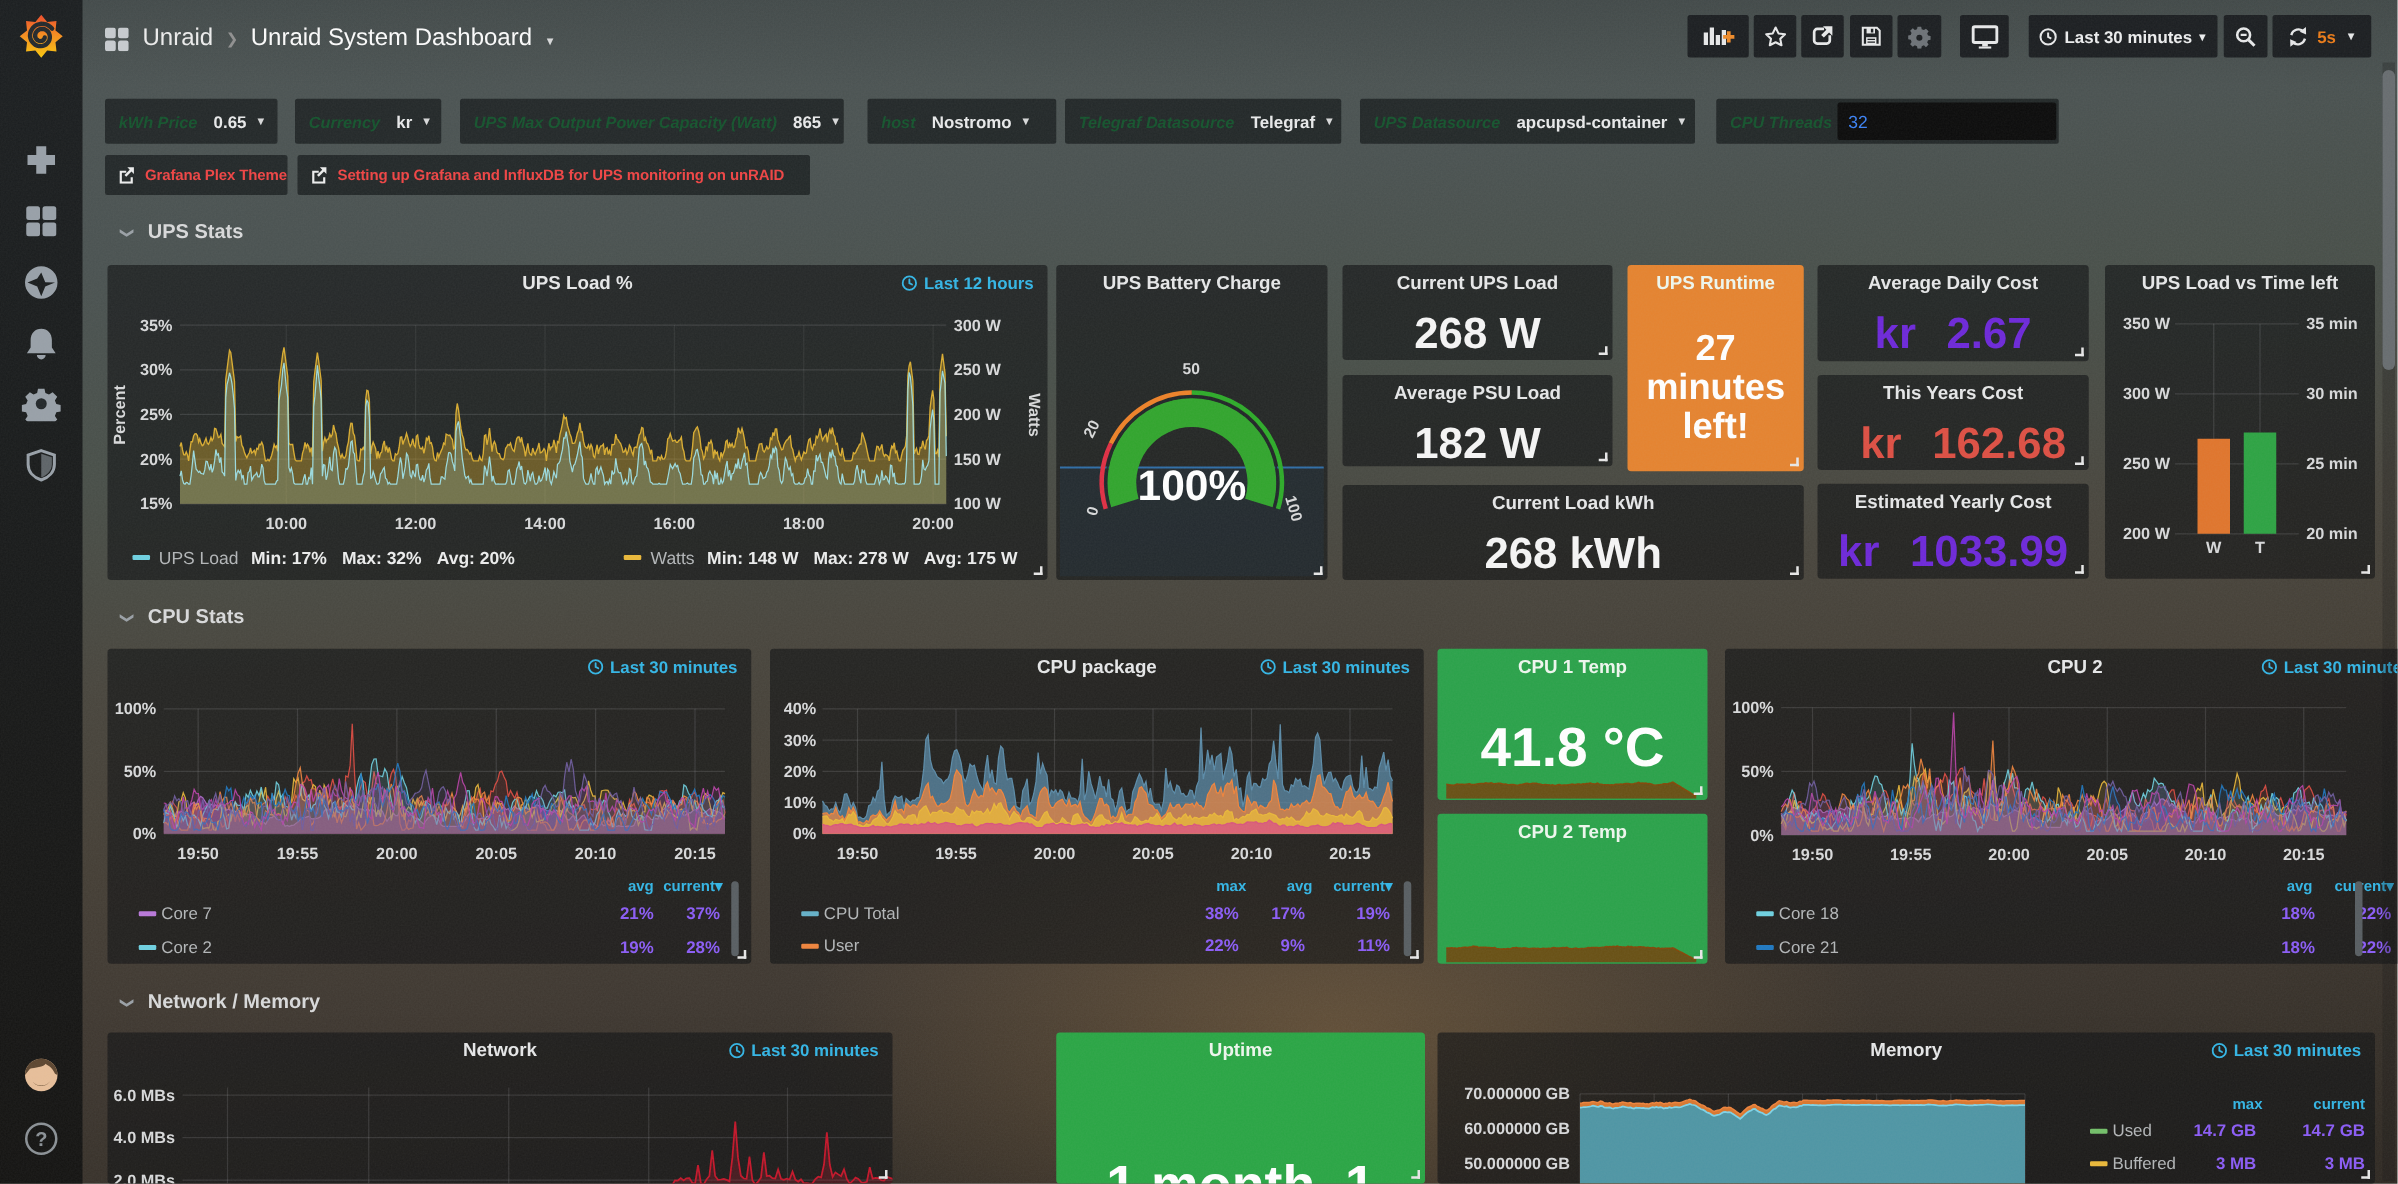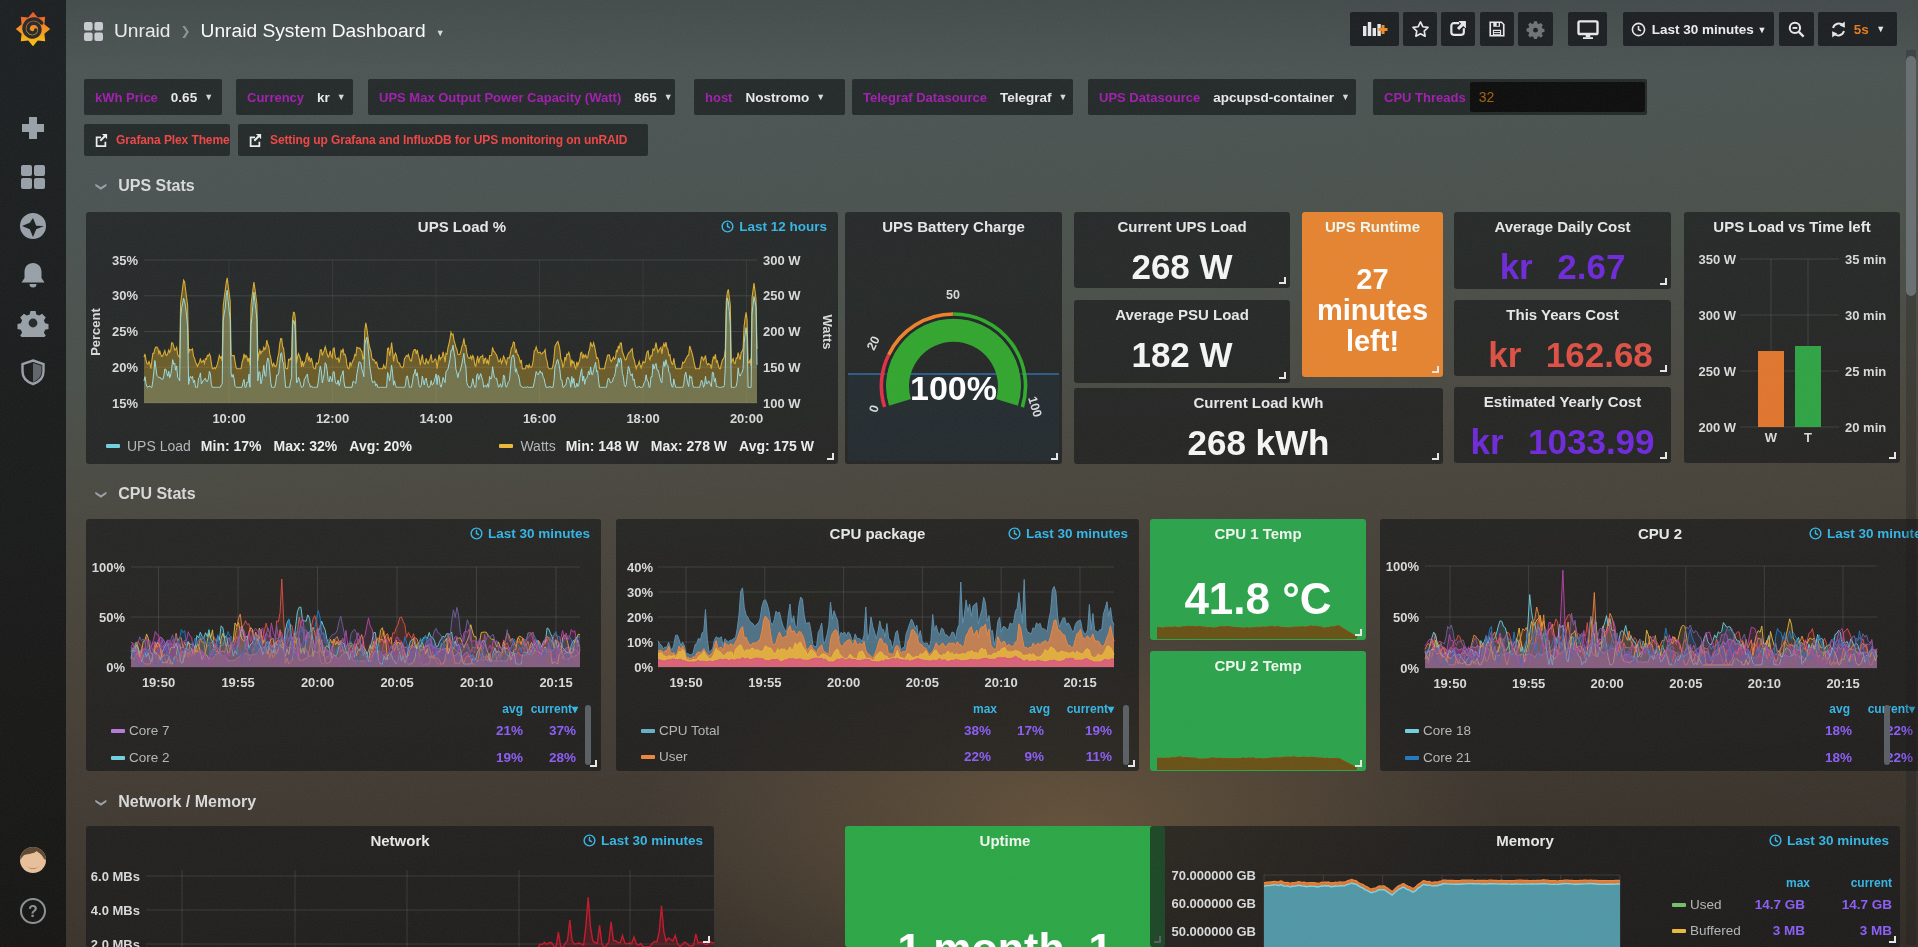--- a/index.html
+++ b/index.html
@@ -22,26 +22,26 @@
 
 #crumb { position:absolute; left:84px; top:17px; height:28px; display:flex; align-items:center; color:#e3e3e3; z-index:5; }
 #crumb .t1 { font-size:19.2px; color:#ececec; margin-left:11px; }
 #crumb .sep { color:#909090; margin:0 10px; font-size:12px; }
 #crumb .t2 { font-size:19.2px; color:#fbfbfb; }
 #crumb .car { margin-left:10px; color:#d8d9da; font-size:9px; margin-top:3px; }
 .navbtn { position:absolute; top:12px; height:34px; background:#1b1e21; border-radius:2px; display:flex; align-items:center; justify-content:center; color:#d8d9da; z-index:5; }
 .navbtn svg { display:block; }
 
 .vbox { position:absolute; top:79px; height:36px; background:rgba(20,23,25,.72); border-radius:2px; display:flex; align-items:center; padding:0 11px; z-index:4; white-space:nowrap; }
-.vlab { color:#a21caf; font-weight:bold; font-size:13px; margin-right:13px; }
+.vlab { color:#14532d; font-weight:bold; font-size:13px; margin-right:13px;font-style:italic; }
 .vval { color:#e8e9ea; font-weight:bold; font-size:13.5px; }
 .vcar { font-size:9px; color:#d8d9da; margin-left:7px; }
 .lbox { position:absolute; top:124px; height:32px; background:rgba(20,23,25,.72); border-radius:2px; display:flex; align-items:center; padding:0 8px 0 10px; color:#ef4444; font-weight:bold; font-size:12px; letter-spacing:-0.1px; z-index:4; white-space:nowrap; overflow:hidden; }
 .lbox svg { margin-right:8px; flex:0 0 auto; }
-.vinput { background:#0b0b0b; color:#a16207; font-size:14px; height:30px; width:180px; flex:0 0 180px; border-radius:2px; padding-left:9px; display:flex; align-items:center; box-sizing:border-box; }
+.vinput { background:#0b0b0b; color:#3b82f6; font-size:14px; height:30px; width:180px; flex:0 0 180px; border-radius:2px; padding-left:9px; display:flex; align-items:center; box-sizing:border-box; }
 
 .rowhdr { position:absolute; left:97px; color:#d8d9da; font-size:16px; font-weight:bold; z-index:4; display:flex; align-items:center; }
 .rowhdr .chev { color:#9aa0a6; font-size:11px; margin-right:12px; font-weight:normal; display:inline-block; transform:rotate(90deg); }
 
 .panel { position:absolute; background:rgba(18,20,22,.66); border-radius:3px; z-index:3; overflow:hidden; }
 .panel svg { position:absolute; left:0; top:0; }
 .panel svg.clk { position:static; }
 .orangep { background:#e5832f; }
 .greenp  { background:#2aa24a; }
 .greenp2 { background:#2aa645; }
@@ -333,21 +333,21 @@
       <text x="186" y="196" class="glabel" transform="rotate(73 186 196)">100</text>
       <text x="108.5" y="188" class="gval">100%</text>
     </svg>
     <div class="rsz"></div>
   </div>
 <div class="panel" style="left:1074px;top:212px;width:216px;height:76px">
     <div class="ptitle">Current UPS Load</div>
     <div class="bigv" style="top:35px">268 W</div>
     <div class="rsz"></div>
   </div>
-<div class="panel" style="left:1074px;top:300px;width:216px;height:83px">
+<div class="panel" style="left:1074px;top:300px;width:216px;height:73px">
     <div class="ptitle">Average PSU Load</div>
     <div class="bigv" style="top:35px">182 W</div>
     <div class="rsz"></div>
   </div>
 <div class="panel" style="left:1074px;top:388px;width:369px;height:76px">
     <div class="ptitle">Current Load kWh</div>
     <div class="bigv" style="top:35px">268 kWh</div>
     <div class="rsz"></div>
   </div>
 <div class="panel orangep" style="left:1302px;top:212px;width:141px;height:165px">
@@ -607,21 +607,21 @@
       <line x1="544" y1="44" x2="544" y2="121" class="gl"></line>
       <line x1="656" y1="44" x2="656" y2="121" class="gl"></line>
 <path d="M60.0,121.0 L60.0,122.0 L62.3,122.0 L64.6,122.0 L66.9,122.0 L69.2,122.0 L71.5,122.0 L73.7,122.0 L76.0,122.0 L78.3,122.0 L80.6,122.0 L82.9,122.0 L85.2,122.0 L87.5,122.0 L89.8,122.0 L92.1,122.0 L94.4,122.0 L96.7,122.0 L98.9,122.0 L101.2,122.0 L103.5,122.0 L105.8,122.0 L108.1,122.0 L110.4,122.0 L112.7,122.0 L115.0,122.0 L117.3,122.0 L119.6,122.0 L121.9,122.0 L124.1,122.0 L126.4,122.0 L128.7,122.0 L131.0,122.0 L133.3,122.0 L135.6,122.0 L137.9,122.0 L140.2,122.0 L142.5,122.0 L144.8,122.0 L147.1,122.0 L149.3,122.0 L151.6,122.0 L153.9,122.0 L156.2,122.0 L158.5,122.0 L160.8,122.0 L163.1,122.0 L165.4,122.0 L167.7,122.0 L170.0,122.0 L172.3,122.0 L174.5,122.0 L176.8,122.0 L179.1,122.0 L181.4,122.0 L183.7,122.0 L186.0,122.0 L188.3,122.0 L190.6,122.0 L192.9,122.0 L195.2,122.0 L197.5,122.0 L199.7,122.0 L202.0,122.0 L204.3,122.0 L206.6,122.0 L208.9,122.0 L211.2,122.0 L213.5,122.0 L215.8,122.0 L218.1,122.0 L220.4,122.0 L222.7,122.0 L224.9,122.0 L227.2,122.0 L229.5,122.0 L231.8,122.0 L234.1,122.0 L236.4,122.0 L238.7,122.0 L241.0,122.0 L243.3,122.0 L245.6,122.0 L247.9,122.0 L250.2,122.0 L252.4,122.0 L254.7,122.0 L257.0,122.0 L259.3,122.0 L261.6,122.0 L263.9,122.0 L266.2,122.0 L268.5,122.0 L270.8,122.0 L273.1,122.0 L275.4,122.0 L277.6,122.0 L279.9,122.0 L282.2,122.0 L284.5,122.0 L286.8,122.0 L289.1,122.0 L291.4,122.0 L293.7,122.0 L296.0,122.0 L298.3,122.0 L300.6,122.0 L302.8,122.0 L305.1,122.0 L307.4,122.0 L309.7,122.0 L312.0,122.0 L314.3,122.0 L316.6,122.0 L318.9,122.0 L321.2,122.0 L323.5,122.0 L325.8,122.0 L328.0,122.0 L330.3,122.0 L332.6,122.0 L334.9,122.0 L337.2,122.0 L339.5,122.0 L341.8,122.0 L344.1,122.0 L346.4,122.0 L348.7,122.0 L351.0,122.0 L353.2,122.0 L355.5,122.0 L357.8,122.0 L360.1,122.0 L362.4,122.0 L364.7,122.0 L367.0,122.0 L369.3,122.0 L371.6,122.0 L373.9,122.0 L376.2,122.0 L378.4,122.0 L380.7,122.0 L383.0,122.0 L385.3,122.0 L387.6,122.0 L389.9,122.0 L392.2,122.0 L394.5,122.0 L396.8,122.0 L399.1,122.0 L401.4,122.0 L403.6,122.0 L405.9,122.0 L408.2,122.0 L410.5,122.0 L412.8,122.0 L415.1,122.0 L417.4,122.0 L419.7,122.0 L422.0,122.0 L424.3,122.0 L426.6,122.0 L428.8,122.0 L431.1,122.0 L433.4,122.0 L435.7,122.0 L438.0,122.0 L440.3,122.0 L442.6,122.0 L444.9,122.0 L447.2,122.0 L449.5,122.0 L451.8,122.0 L454.0,118.3 L456.3,118.4 L458.6,116.5 L460.9,118.4 L463.2,116.7 L465.5,116.5 L467.8,120.2 L470.1,120.8 L472.4,106.1 L474.7,120.6 L477.0,121.5 L479.2,117.5 L481.5,114.8 L483.8,94.2 L486.1,114.8 L488.4,117.9 L490.7,117.6 L493.0,117.1 L495.3,117.9 L497.6,119.1 L499.9,100.1 L502.2,71.2 L504.4,100.1 L506.7,114.6 L509.0,116.8 L511.3,117.1 L513.6,99.3 L515.9,118.1 L518.2,121.6 L520.5,119.4 L522.8,115.9 L525.1,95.9 L527.4,114.8 L529.6,114.6 L531.9,116.5 L534.2,116.8 L536.5,109.5 L538.8,117.0 L541.1,117.8 L543.4,117.0 L545.7,117.6 L548.0,111.2 L550.3,117.7 L552.6,119.4 L554.8,117.5 L557.1,120.7 L559.4,120.6 L561.7,120.8 L564.0,120.6 L566.3,117.2 L568.6,115.4 L570.9,115.9 L573.2,105.6 L575.5,79.8 L577.8,105.6 L580.1,115.5 L582.3,111.9 L584.6,113.5 L586.9,114.9 L589.2,109.5 L591.5,117.3 L593.8,120.8 L596.1,118.8 L598.4,116.1 L600.7,117.2 L603.0,119.8 L605.3,120.0 L607.5,119.4 L609.8,107.8 L612.1,116.9 L614.4,116.3 L616.7,116.5 L619.0,118.2 L621.3,118.4 L623.6,115.6 L625.9,116.3 L628.2,117.1 L630.5,117.3 L632.7,112.9 L635.0,114.8 L637.3,115.7 L639.6,117.4 L641.9,116.7 L644.2,115.9 L646.5,117.7 L648.8,118.5 L651.1,118.4 L653.4,117.7 L655.7,119.4 L657.9,111.2 L660.2,120.5 L662.5,119.0 L664.8,119.4 L667.1,120.4 L669.4,119.8 L671.7,119.4 L674.0,117.8 L676.3,118.1 L678.6,116.4 L680.9,115.5 L683.1,115.6 L685.4,114.6 L687.7,119.5 L690.0,119.3 L692.3,119.0 L694.6,119.8 L696.9,119.6 L699.2,117.6 L701.5,118.3 L703.8,116.4 L706.1,112.9 L708.3,117.0 L710.6,114.9 L712.9,117.3 L715.2,117.2 L717.5,117.9 L719.8,119.1 L722.1,118.9 L724.4,120.1 L726.7,114.6 L729.0,121.7 L731.3,119.4 L733.5,121.6 L735.8,121.6 L738.1,120.4 L740.4,118.7 L742.7,106.1 L745.0,120.2 L745.0,121.0 Z" fill="rgba(196,22,42,0.25)"></path>
 <polyline points="60.0,122.0 62.3,122.0 64.6,122.0 66.9,122.0 69.2,122.0 71.5,122.0 73.7,122.0 76.0,122.0 78.3,122.0 80.6,122.0 82.9,122.0 85.2,122.0 87.5,122.0 89.8,122.0 92.1,122.0 94.4,122.0 96.7,122.0 98.9,122.0 101.2,122.0 103.5,122.0 105.8,122.0 108.1,122.0 110.4,122.0 112.7,122.0 115.0,122.0 117.3,122.0 119.6,122.0 121.9,122.0 124.1,122.0 126.4,122.0 128.7,122.0 131.0,122.0 133.3,122.0 135.6,122.0 137.9,122.0 140.2,122.0 142.5,122.0 144.8,122.0 147.1,122.0 149.3,122.0 151.6,122.0 153.9,122.0 156.2,122.0 158.5,122.0 160.8,122.0 163.1,122.0 165.4,122.0 167.7,122.0 170.0,122.0 172.3,122.0 174.5,122.0 176.8,122.0 179.1,122.0 181.4,122.0 183.7,122.0 186.0,122.0 188.3,122.0 190.6,122.0 192.9,122.0 195.2,122.0 197.5,122.0 199.7,122.0 202.0,122.0 204.3,122.0 206.6,122.0 208.9,122.0 211.2,122.0 213.5,122.0 215.8,122.0 218.1,122.0 220.4,122.0 222.7,122.0 224.9,122.0 227.2,122.0 229.5,122.0 231.8,122.0 234.1,122.0 236.4,122.0 238.7,122.0 241.0,122.0 243.3,122.0 245.6,122.0 247.9,122.0 250.2,122.0 252.4,122.0 254.7,122.0 257.0,122.0 259.3,122.0 261.6,122.0 263.9,122.0 266.2,122.0 268.5,122.0 270.8,122.0 273.1,122.0 275.4,122.0 277.6,122.0 279.9,122.0 282.2,122.0 284.5,122.0 286.8,122.0 289.1,122.0 291.4,122.0 293.7,122.0 296.0,122.0 298.3,122.0 300.6,122.0 302.8,122.0 305.1,122.0 307.4,122.0 309.7,122.0 312.0,122.0 314.3,122.0 316.6,122.0 318.9,122.0 321.2,122.0 323.5,122.0 325.8,122.0 328.0,122.0 330.3,122.0 332.6,122.0 334.9,122.0 337.2,122.0 339.5,122.0 341.8,122.0 344.1,122.0 346.4,122.0 348.7,122.0 351.0,122.0 353.2,122.0 355.5,122.0 357.8,122.0 360.1,122.0 362.4,122.0 364.7,122.0 367.0,122.0 369.3,122.0 371.6,122.0 373.9,122.0 376.2,122.0 378.4,122.0 380.7,122.0 383.0,122.0 385.3,122.0 387.6,122.0 389.9,122.0 392.2,122.0 394.5,122.0 396.8,122.0 399.1,122.0 401.4,122.0 403.6,122.0 405.9,122.0 408.2,122.0 410.5,122.0 412.8,122.0 415.1,122.0 417.4,122.0 419.7,122.0 422.0,122.0 424.3,122.0 426.6,122.0 428.8,122.0 431.1,122.0 433.4,122.0 435.7,122.0 438.0,122.0 440.3,122.0 442.6,122.0 444.9,122.0 447.2,122.0 449.5,122.0 451.8,122.0 454.0,118.3 456.3,118.4 458.6,116.5 460.9,118.4 463.2,116.7 465.5,116.5 467.8,120.2 470.1,120.8 472.4,106.1 474.7,120.6 477.0,121.5 479.2,117.5 481.5,114.8 483.8,94.2 486.1,114.8 488.4,117.9 490.7,117.6 493.0,117.1 495.3,117.9 497.6,119.1 499.9,100.1 502.2,71.2 504.4,100.1 506.7,114.6 509.0,116.8 511.3,117.1 513.6,99.3 515.9,118.1 518.2,121.6 520.5,119.4 522.8,115.9 525.1,95.9 527.4,114.8 529.6,114.6 531.9,116.5 534.2,116.8 536.5,109.5 538.8,117.0 541.1,117.8 543.4,117.0 545.7,117.6 548.0,111.2 550.3,117.7 552.6,119.4 554.8,117.5 557.1,120.7 559.4,120.6 561.7,120.8 564.0,120.6 566.3,117.2 568.6,115.4 570.9,115.9 573.2,105.6 575.5,79.8 577.8,105.6 580.1,115.5 582.3,111.9 584.6,113.5 586.9,114.9 589.2,109.5 591.5,117.3 593.8,120.8 596.1,118.8 598.4,116.1 600.7,117.2 603.0,119.8 605.3,120.0 607.5,119.4 609.8,107.8 612.1,116.9 614.4,116.3 616.7,116.5 619.0,118.2 621.3,118.4 623.6,115.6 625.9,116.3 628.2,117.1 630.5,117.3 632.7,112.9 635.0,114.8 637.3,115.7 639.6,117.4 641.9,116.7 644.2,115.9 646.5,117.7 648.8,118.5 651.1,118.4 653.4,117.7 655.7,119.4 657.9,111.2 660.2,120.5 662.5,119.0 664.8,119.4 667.1,120.4 669.4,119.8 671.7,119.4 674.0,117.8 676.3,118.1 678.6,116.4 680.9,115.5 683.1,115.6 685.4,114.6 687.7,119.5 690.0,119.3 692.3,119.0 694.6,119.8 696.9,119.6 699.2,117.6 701.5,118.3 703.8,116.4 706.1,112.9 708.3,117.0 710.6,114.9 712.9,117.3 715.2,117.2 717.5,117.9 719.8,119.1 722.1,118.9 724.4,120.1 726.7,114.6 729.0,121.7 731.3,119.4 733.5,121.6 735.8,121.6 738.1,120.4 740.4,118.7 742.7,106.1 745.0,120.2" fill="none" stroke="#c4162a" stroke-width="1.4"></polyline>
 <text x="54" y="54.5" class="tick te">6.0 MBs</text>
       <text x="54" y="88.5" class="tick te">4.0 MBs</text>
       <text x="54" y="122.5" class="tick te">2.0 MBs</text>
     </svg>
     <div class="rsz"></div>
   </div>
-<div class="panel greenp2" style="left:845px;top:826px;width:320px;height:121px">
+<div class="panel greenp2" style="left:845px;top:826px;width:295px;height:121px">
     <div class="ptitle">Uptime</div>
     <div class="upv">1 month, 1</div>
     <div class="rsz"></div>
   </div>
 <div class="panel" style="left:1150px;top:826px;width:750px;height:121px">
     <div class="ptitle">Memory</div>
     <div class="trange">
       <svg class="clk" viewBox="0 0 16 16" width="13" height="13">
         <circle cx="8" cy="8" r="6.6" fill="none" stroke="#33b5e5" stroke-width="1.8"></circle>
         <path d="M8 4.4V8l2.6 1.4" fill="none" stroke="#33b5e5" stroke-width="1.8" stroke-linecap="round"></path>

